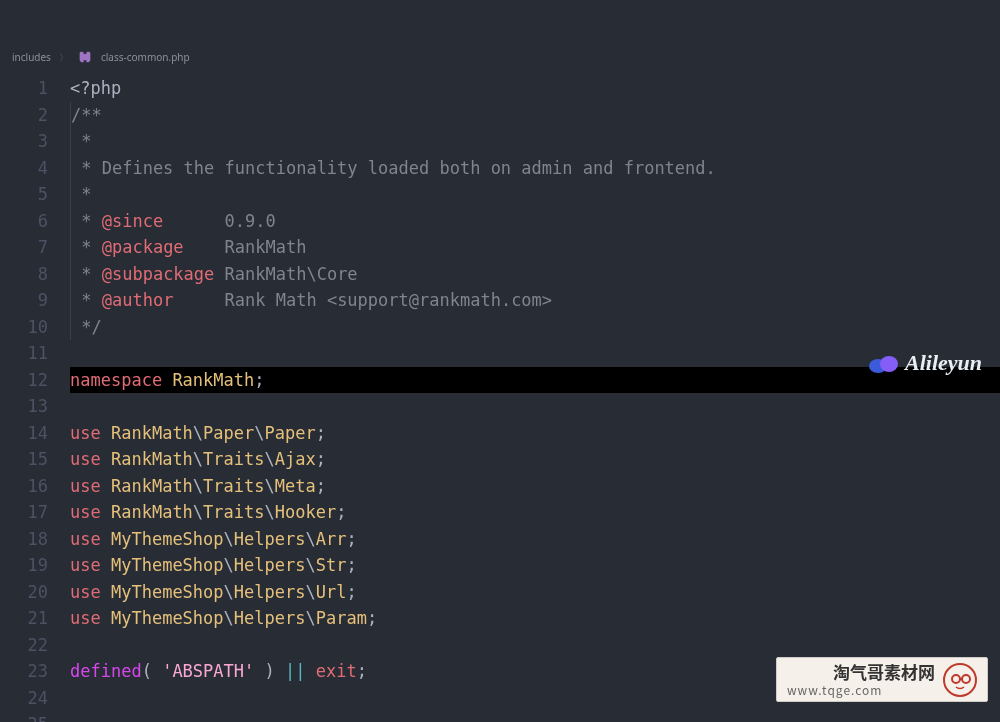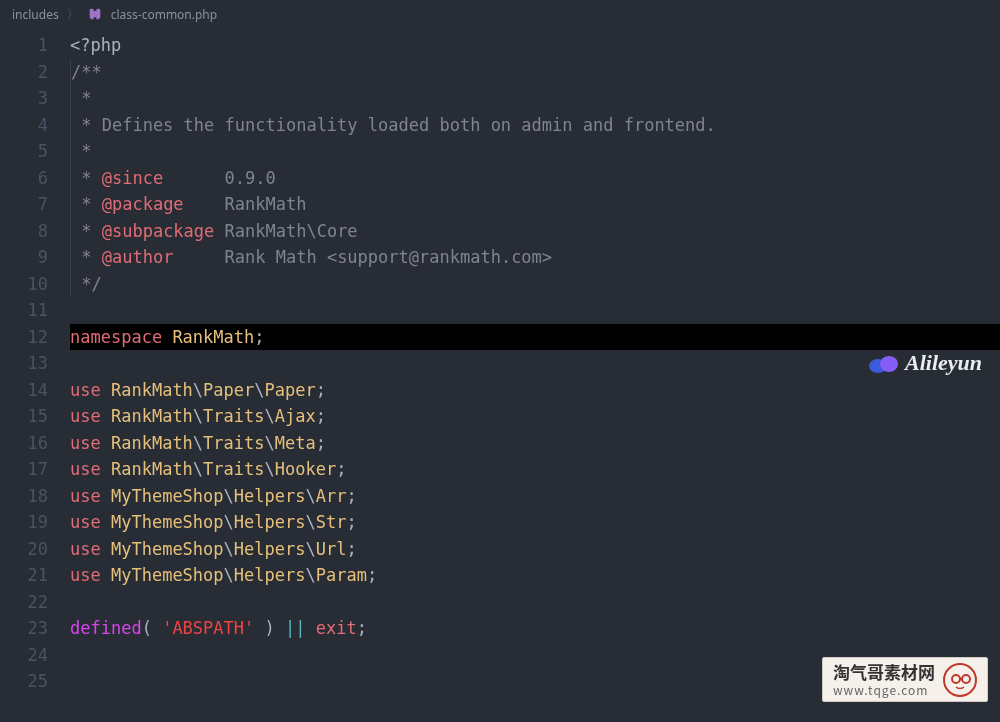--- a/index.html
+++ b/index.html
@@ -9,23 +9,24 @@
   font-family: "SF Mono","Menlo","Consolas",monospace;
   font-size:17px;
   color:#abb2bf;
   overflow:hidden;
   position:relative;
 }
 .breadcrumb {
   display:flex; align-items:center; gap:8px;
   padding:4px 12px;
   height:28px;
-  font-size:12px;
+  font-size:10px;
   color:#8a919d;
   font-family:-apple-system,system-ui,sans-serif;
+  margin-top:43px;
 }
 .breadcrumb .chev { color:#6a7280; }
 .breadcrumb .php-ico svg { width:16px; height:16px; display:block;}
 .editor { display:flex; height:calc(100% - 28px); }
 .gutter {
   width:70px;
   text-align:right;
   color:#4b5263;
   padding-top:4px;
   user-select:none;
@@ -35,21 +36,21 @@
 .code { flex:1; padding-top:4px; position:relative;}
 .line { height:26.5px; line-height:26.5px; white-space:pre; }
 .line.hl { background:#000000; }
 .border-left { border-left:1px solid #3b4048; padding-left:0; }
 
 
 .t-punct{color:#abb2bf;}
 .t-comment{color:#7f848e;}
 .t-tag{color:#e06c75;}
 .t-ns{color:#e5c07b;}
-.t-str{color:#ef4444;}
+.t-str{color:#f9a8d4;}
 .t-fn{color:#d946ef;}
 .t-op{color:#56b6c2;}
 .t-php{color:#abb2bf;}
 .t-red{color:#e06c75;}
 
 .watermark1 {
   position:absolute; right:18px; top:350px;
   display:flex; align-items:center; gap:6px;
   color:#e9eef5; font-family:Georgia,serif; font-weight:bold;
   font-style:italic; font-size:22px;
@@ -60,21 +61,21 @@
 
 .watermark2 {
   position:absolute; right:12px; bottom:20px;
   display:flex; align-items:center; gap:8px;
   background:#f5f0ea; color:#333; padding:4px 10px;
   border:1px solid #d0cbc4; border-radius:2px;
   font-family:"Noto Sans CJK SC","PingFang SC",sans-serif;
   font-size:13px; line-height:1.2;
   pointer-events:none;
 }
-.watermark2 .cn { font-size:17px; font-weight:600;}
+.watermark2 .cn { font-size:17px; font-weight:600;margin-left:46px;}
 .watermark2 .url { font-size:12px; color:#666; letter-spacing:1px;}
 .watermark2 .face {
   width:34px; height:34px; border-radius:50%;
   border:2px solid #c0392b;
   display:flex; align-items:center; justify-content:center;
   color:#c0392b; font-size:20px;
 }
 </style>
 </head>
 <body>

